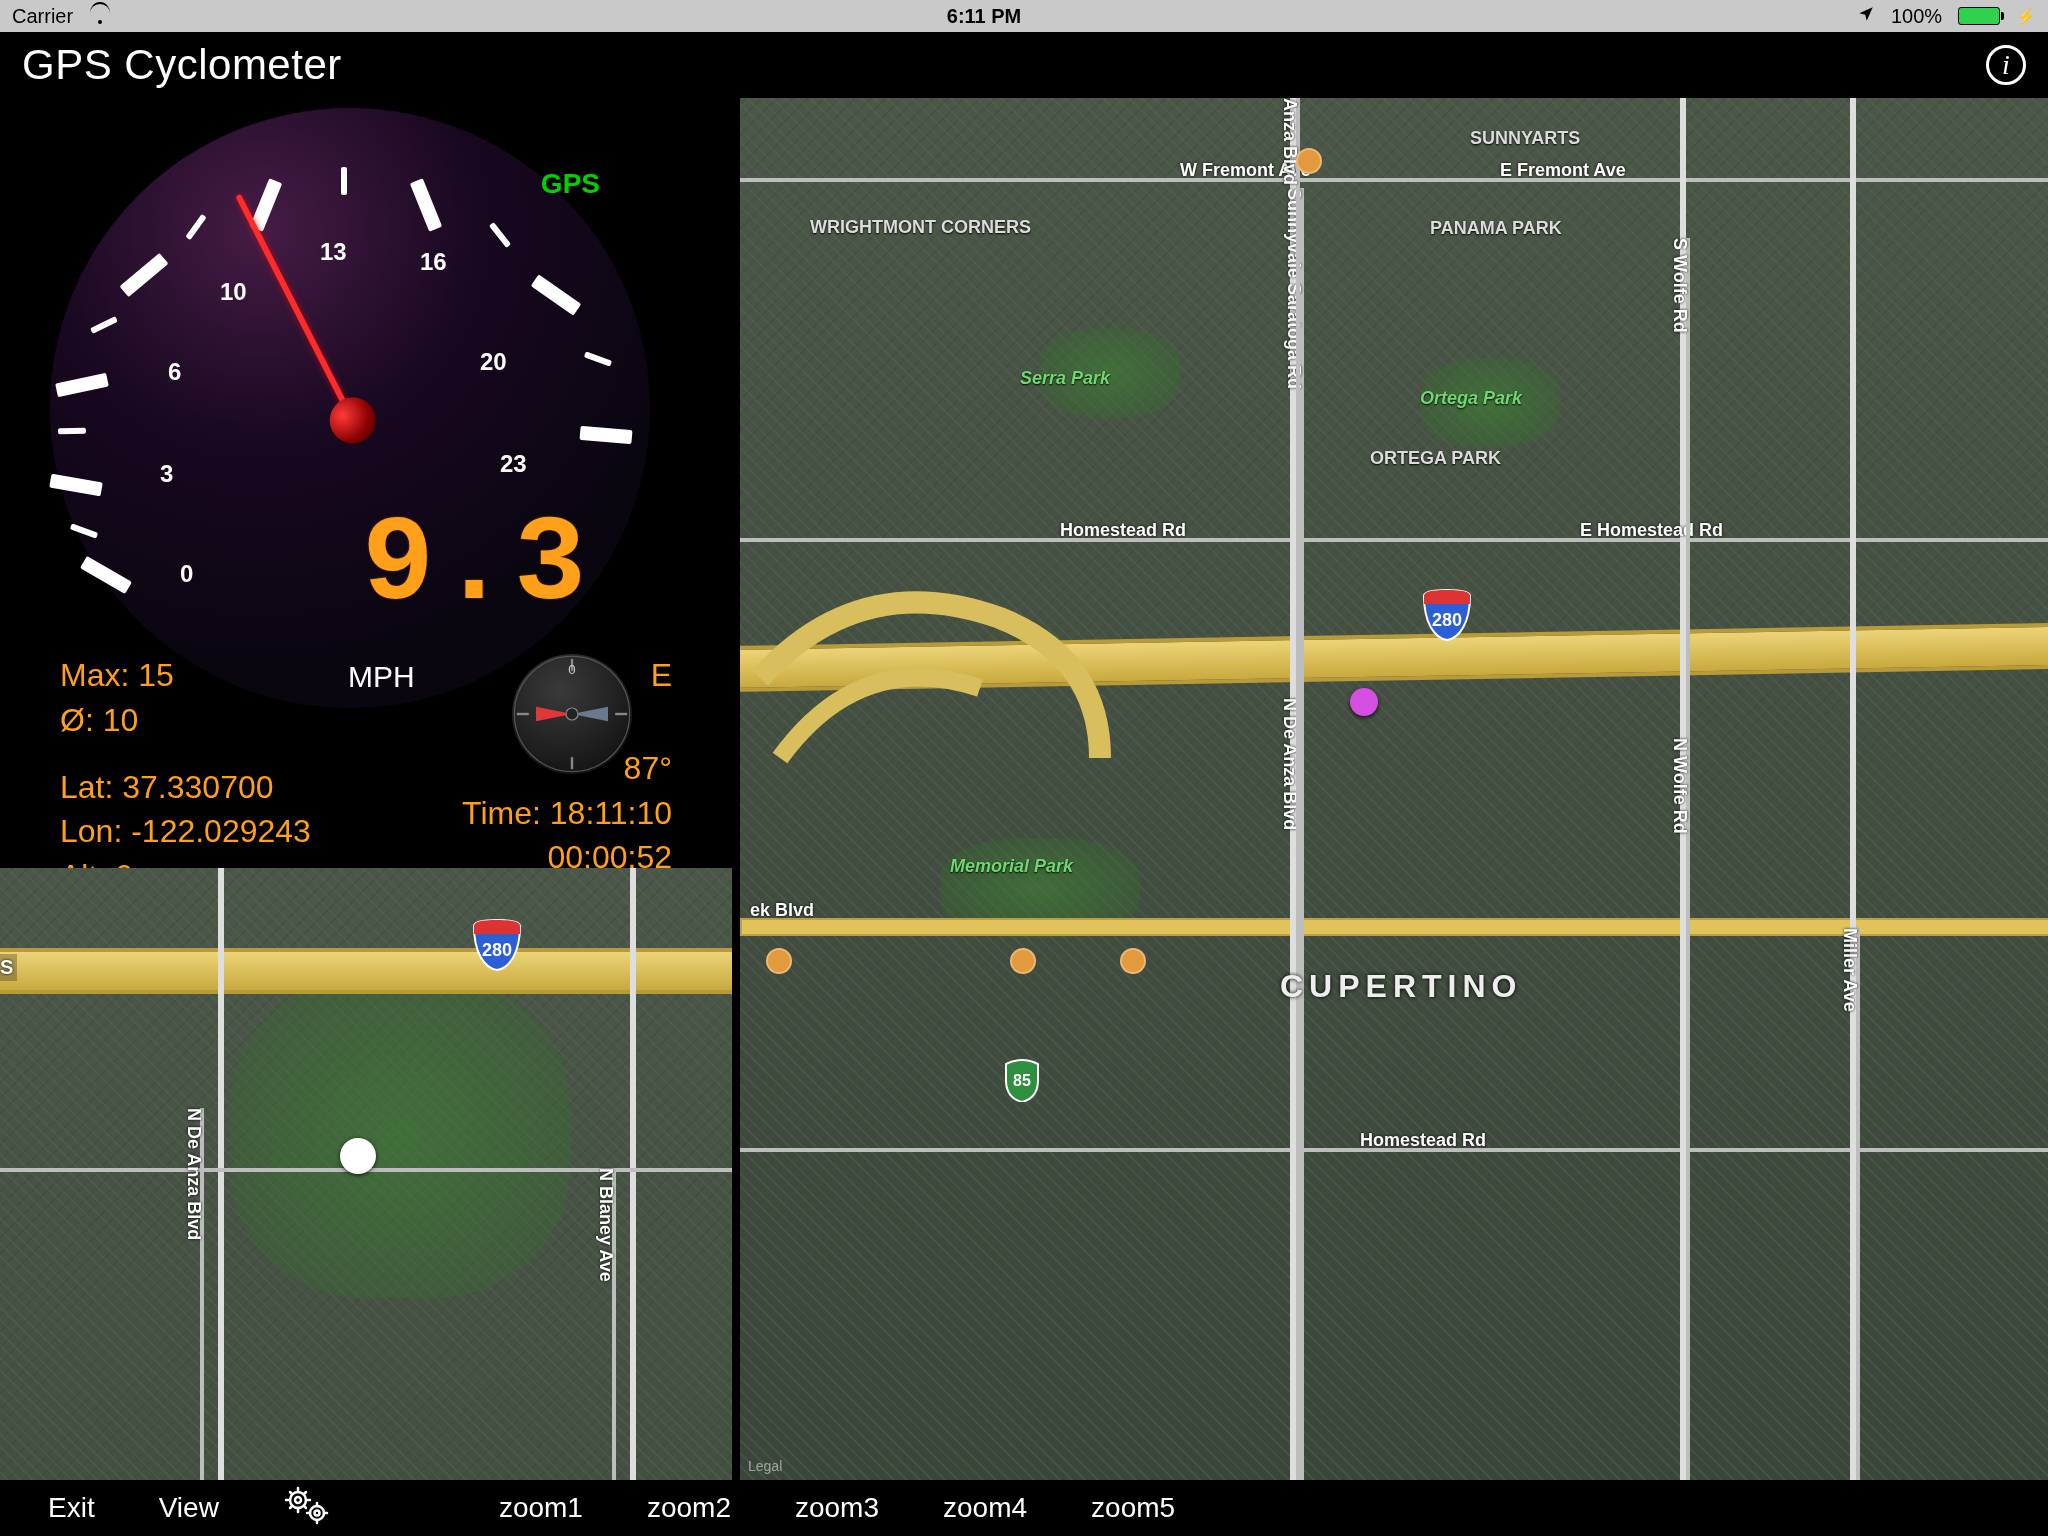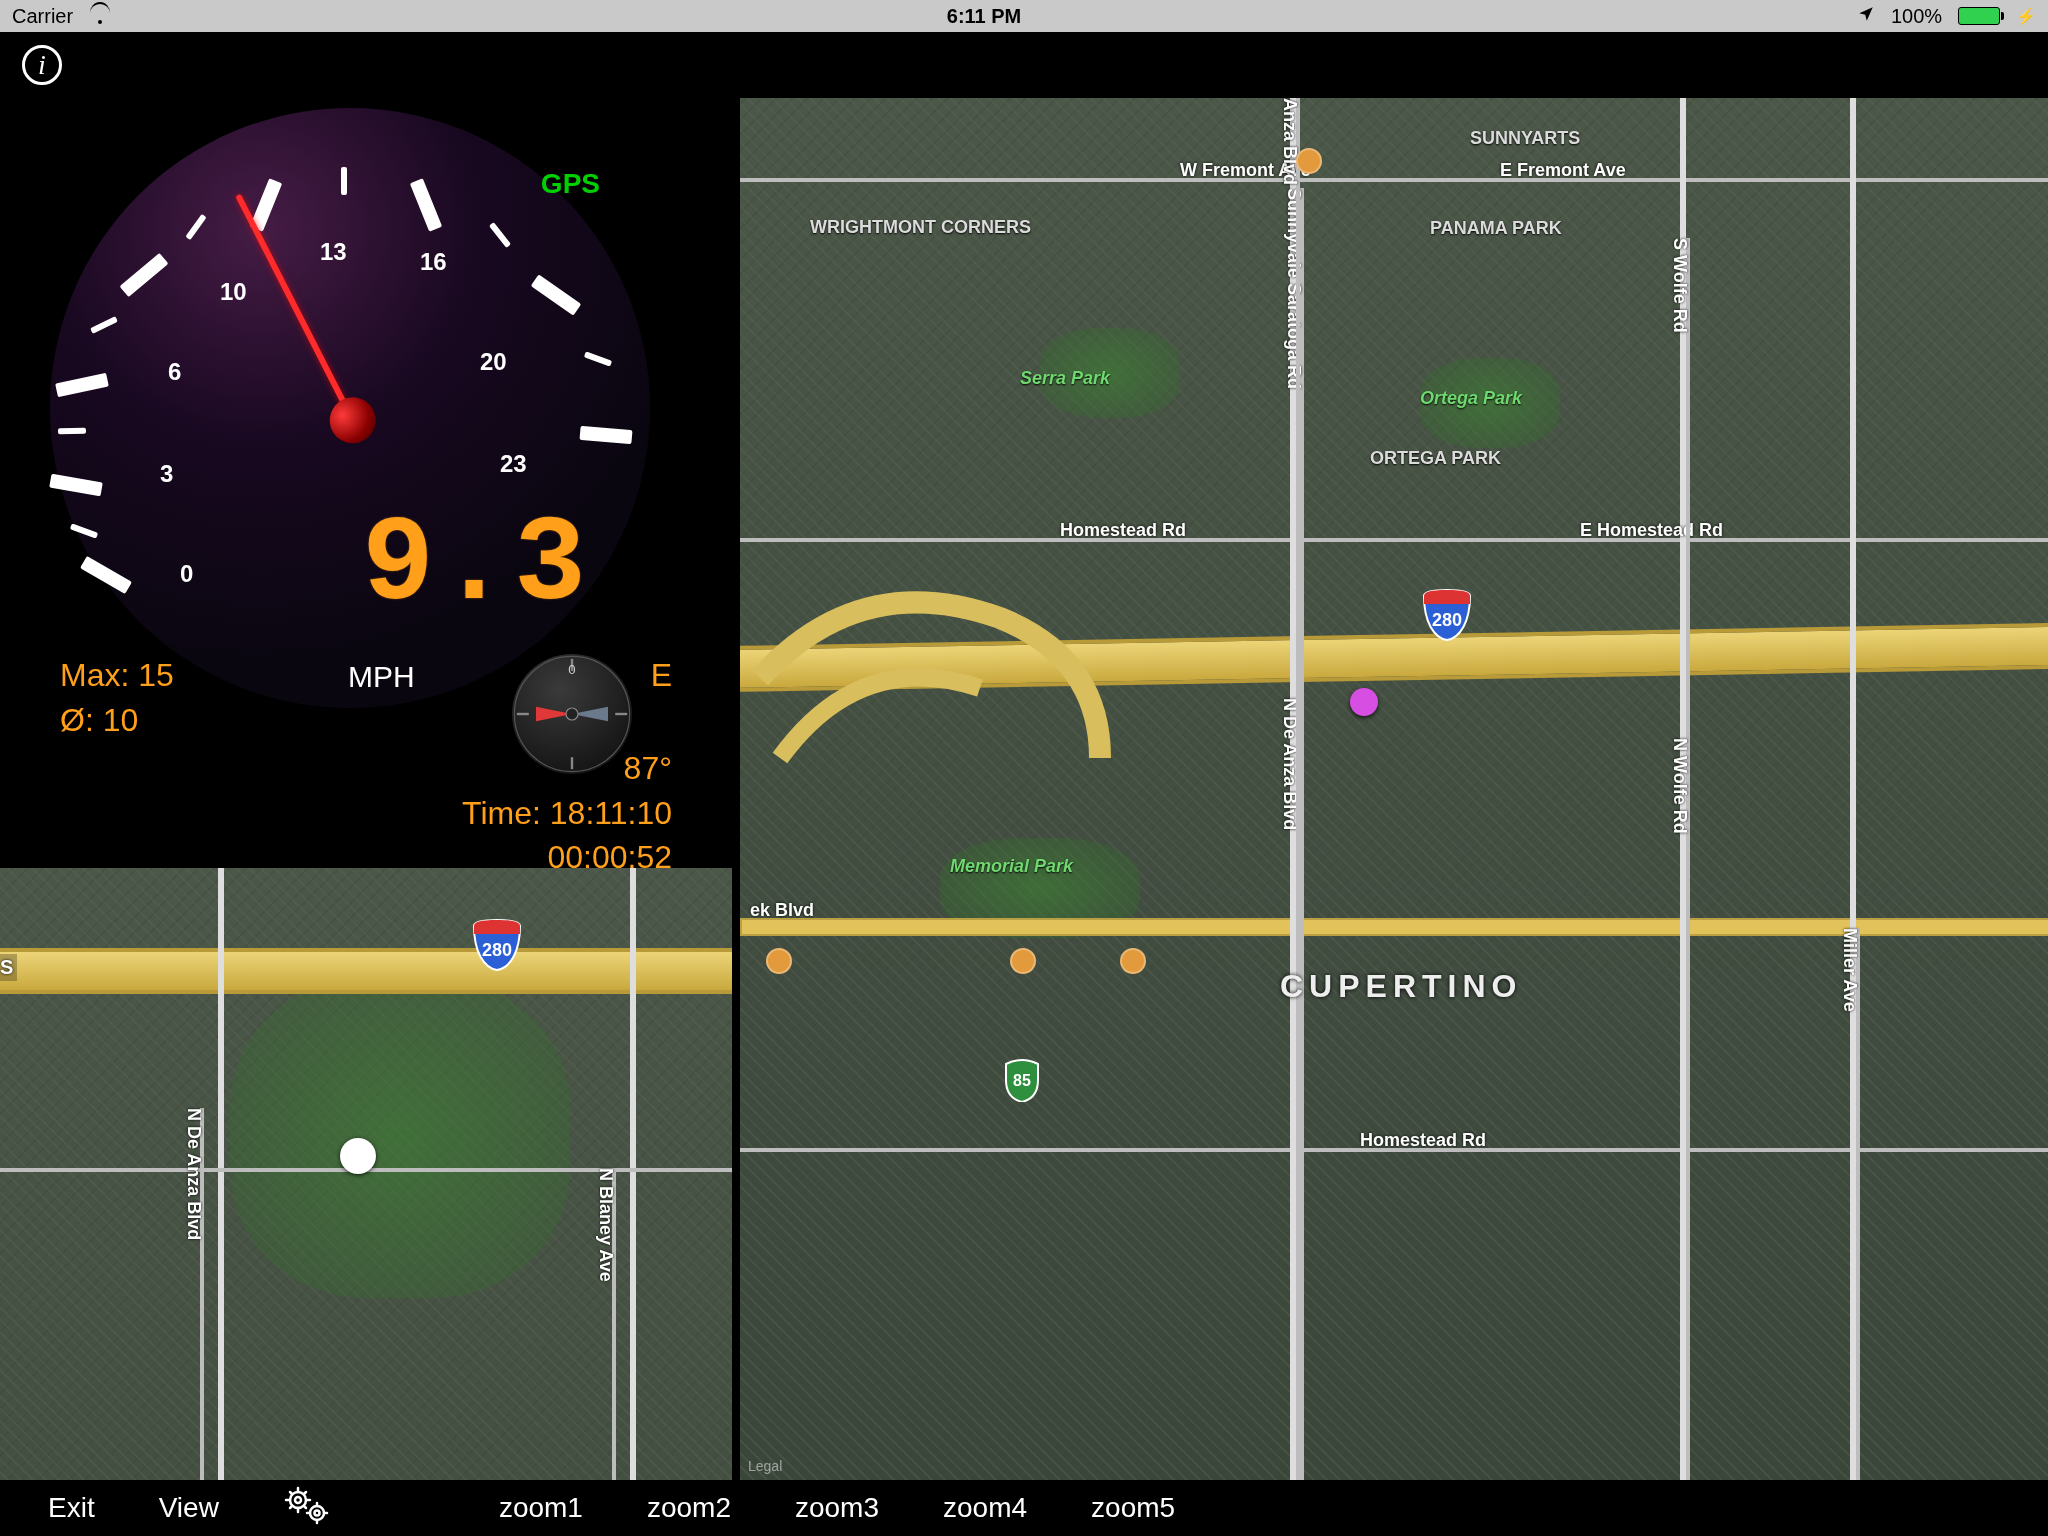--- a/index.html
+++ b/index.html
@@ -93,20 +93,21 @@
           <path d="M3 11 L21 3 L13 21 L11 13 Z" fill="#000"></path>
         </svg>
     </span>
     <span>100%</span>
     <span class="battery"></span>
     <span style="font-size:16px;">⚡</span>
   </div>
 </div>
 
 <div class="header">
+  <div class="app-title">GPS Cyclometer</div>
   <div class="info-btn">i</div>
 </div>
 
 <div class="main">
 
   <div class="left-col">
 
     <div class="gauge-panel">
       <div class="gauge">
         <div class="dial-bg"></div>
@@ -154,20 +155,25 @@
           <text x="50" y="17" text-anchor="middle" fill="#ccc" font-size="11">0</text>
           <polygon points="50,50 20,44 20,56" fill="#e03838"></polygon>
           <polygon points="50,50 80,44 80,56" fill="#6a7a8c"></polygon>
           <circle cx="50" cy="50" r="5" fill="#222" stroke="#888"></circle>
         </svg>
       </div>
 
       <div class="stats">
         <span class="max">Max: 15</span>
         <span class="avg">Ø: 10</span>
+        <div class="group2">
+          <span style="display:block">Lat: 37.330700</span>
+          <span style="display:block">Lon: -122.029243</span>
+          <span style="display:block">Alt: 0 m</span>
+        </div>
         <div class="right-stack">
           <span style="display:block">E</span>
           <span style="display:block; margin-top:48px;">87°</span>
           <span style="display:block">Time: 18:11:10</span>
           <span style="display:block">00:00:52</span>
         </div>
       </div>
     </div>
 
     <div class="mini-map map">

